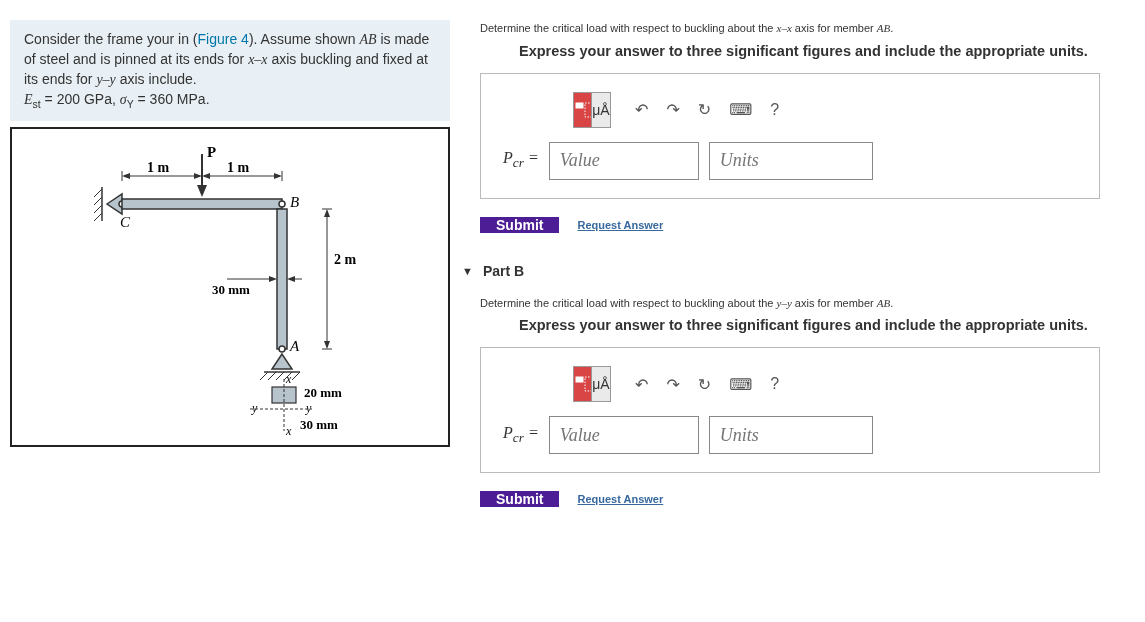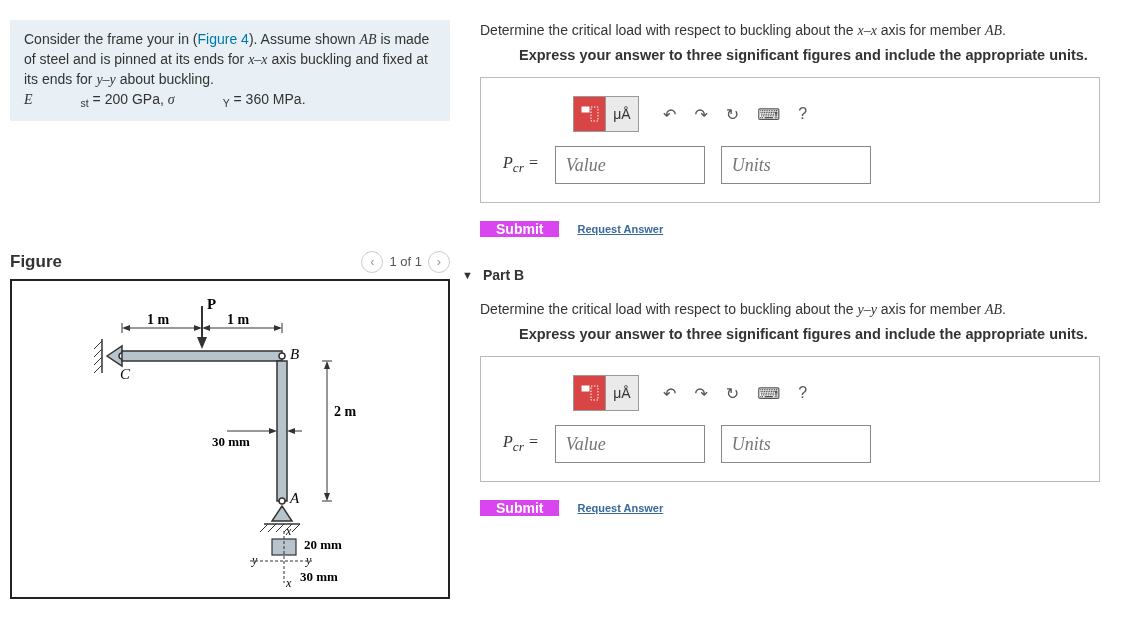--- a/index.html
+++ b/index.html
@@ -25,21 +25,21 @@
     width: 655px;
   }
   .problem-box {
     background: #e8f0f5;
     padding: 10px 14px;
     font-size: 14px;
     line-height: 1.35;
   }
   .problem-box .link { color: #0077aa; }
   .ital { font-style: italic; font-family: 'Times New Roman', serif; }
-  .sub { font-size: 0.75em; vertical-align: sub; margin-left: 48px; }
+  .sub { font-size: 0.75em; vertical-align: sub; }
   .figure-header {
     margin-top: 130px;
     display: flex;
     align-items: center;
     justify-content: space-between;
   }
   .figure-header h3 { font-size: 17px; font-weight: bold; }
   .pager { display: flex; align-items: center; gap: 6px; font-size: 13px; color: #555; }
   .pager-btn {
     width: 22px; height: 22px; border: 1px solid #ccc; border-radius: 50%;
@@ -50,70 +50,70 @@
     border: 2px solid #222;
     margin-top: 6px;
     width: 440px;
     height: 320px;
     background: #fff;
     position: relative;
   }
   .figure-box svg { position: absolute; left: 0; top: 0; }
 
   .question-block { margin-bottom: 30px; }
-  .question-text { font-size: 14px; line-height: 1.5; margin-bottom: 6px; }
+  .question-text { font-size: 11px; line-height: 1.5; margin-bottom: 6px; }
   .instruction { font-weight: bold; font-size: 14.5px; margin-bottom: 14px; margin-left: 39px; }
   .answer-box {
     border: 1px solid #bbb;
     padding: 18px 22px 18px 22px;
     background: #fff;
     width: 620px;
   }
   .toolbar {
     display: flex;
     align-items: center;
     gap: 0;
     margin-left: 70px;
     margin-bottom: 14px;
   }
   .tool-group {
     display: flex;
     border: 1px solid #999;
   }
   .tool-btn {
-    width: 32px; height: 34px;
+    width: 18px; height: 34px;
     display: flex; align-items: center; justify-content: center;
     border-right: 1px solid #999;
     cursor: pointer;
     font-size: 14px;
   }
   .tool-btn:last-child { border-right: none; }
   .tool-red { background: #d94545; color: #fff; }
   .tool-gray { background: #eaeaea; color: #333; }
   .toolbar-right {
     display: flex; gap: 18px; margin-left: 24px; align-items: center;
     color: #555;
   }
   .toolbar-right span { cursor: pointer; font-size: 16px; }
-  .input-row { display: flex; align-items: center; gap: 16px; margin-left: 0; }
+  .input-row { display: flex; align-items: center; gap: 10px; margin-left: 0; }
   .input-label { font-family: 'Times New Roman', serif; font-style: italic; font-size: 16px; }
   .value-input, .units-input {
     border: 1px solid #888;
     height: 38px;
     padding: 0 10px;
     font-size: 18px;
     font-style: italic;
     font-family: 'Times New Roman', serif;
     color: #999;
   }
   .value-input { width: 150px; }
-  .units-input { width: 150px; }
+  .units-input { width: 164px; }
   .submit-row { margin-top: 18px; display: flex; align-items: center; gap: 18px; }
   .submit-btn {
-    background: #d946ef;
+    background: #4c1d95;
     color: #fff;
     border: none;
     padding: 0 16px;
     font-size: 14px;
     font-weight: bold;
     cursor: pointer;
   }
   .request-link {
     color: #37699e;
     text-decoration: underline;
@@ -127,32 +127,24 @@
     font-weight: bold;
     font-size: 14px;
   }
   .caret { font-size: 11px; color: #333; }
 </style>
 </head>
 <body>
 
 <div class="left-col">
   <div class="problem-box">
-    <span>Consider the frame your in (</span><span class="link">Figure 4</span><span>). Assume shown </span><span class="ital">AB</span><span> is made of steel and is pinned at its ends for </span><span class="ital">x–x</span><span> axis buckling and fixed at its ends for </span><span class="ital">y–y</span><span> about buckling.</span><br>
+    <span>Consider the frame your in (</span><span class="link">Figure 4</span><span>). Assume shown </span><span class="ital">AB</span><span> is made of steel and is pinned at its ends for </span><span class="ital">x–x</span><span> axis buckling and fixed at its ends for </span><span class="ital">y–y</span><span> axis include.</span><br>
     <span class="ital">E</span><span class="sub">st</span> = 200 GPa, <span class="ital">σ</span><span class="sub">Y</span> = 360 MPa.
   </div>
 
-  <div class="figure-header">
-    <h3>Figure</h3>
-    <div class="pager">
-      <div class="pager-btn">‹</div>
-      <span>1 of 1</span>
-      <div class="pager-btn">›</div>
-    </div>
-  </div>
 
   <div class="figure-box">
     <svg width="436" height="316" viewBox="0 0 436 316">
 
       <path d="M 95 75 L 110 65 L 110 85 Z" fill="#b8c4cc" stroke="#333" stroke-width="1.5"></path>
       <line x1="90" y1="58" x2="90" y2="92" stroke="#333" stroke-width="1.5"></line>
       <line x1="90" y1="60" x2="82" y2="68" stroke="#333"></line>
         <line x1="90" y1="68" x2="82" y2="76" stroke="#333"></line>
         <line x1="90" y1="76" x2="82" y2="84" stroke="#333"></line>
         <line x1="90" y1="84" x2="82" y2="92" stroke="#333"></line>

